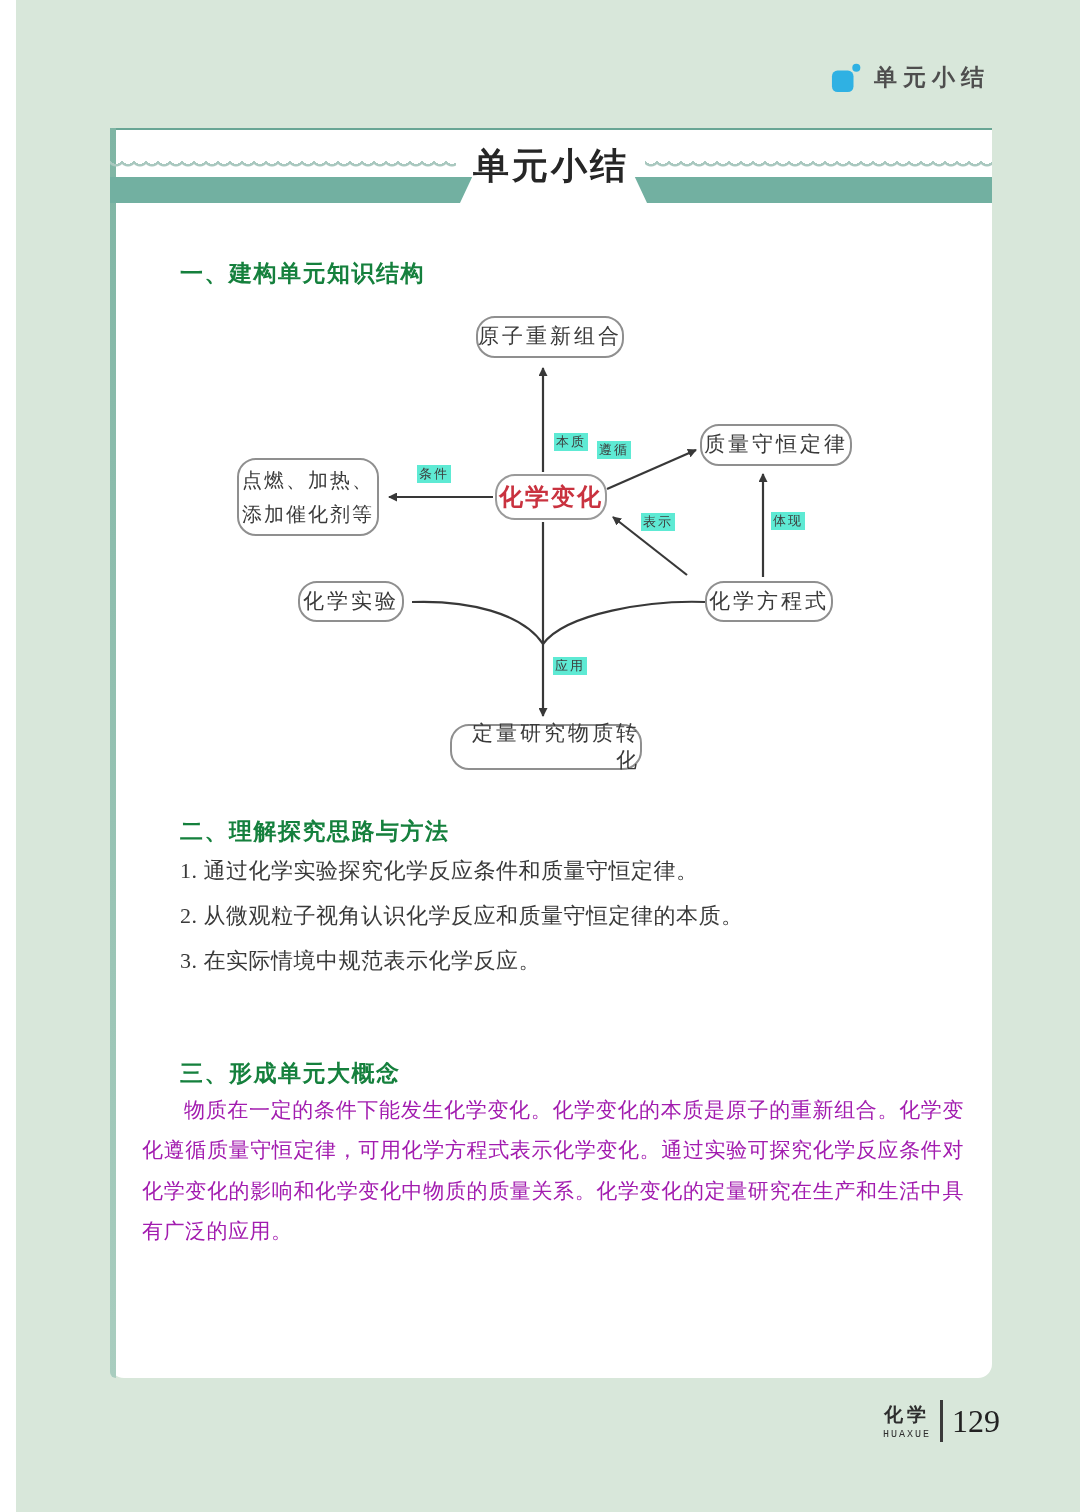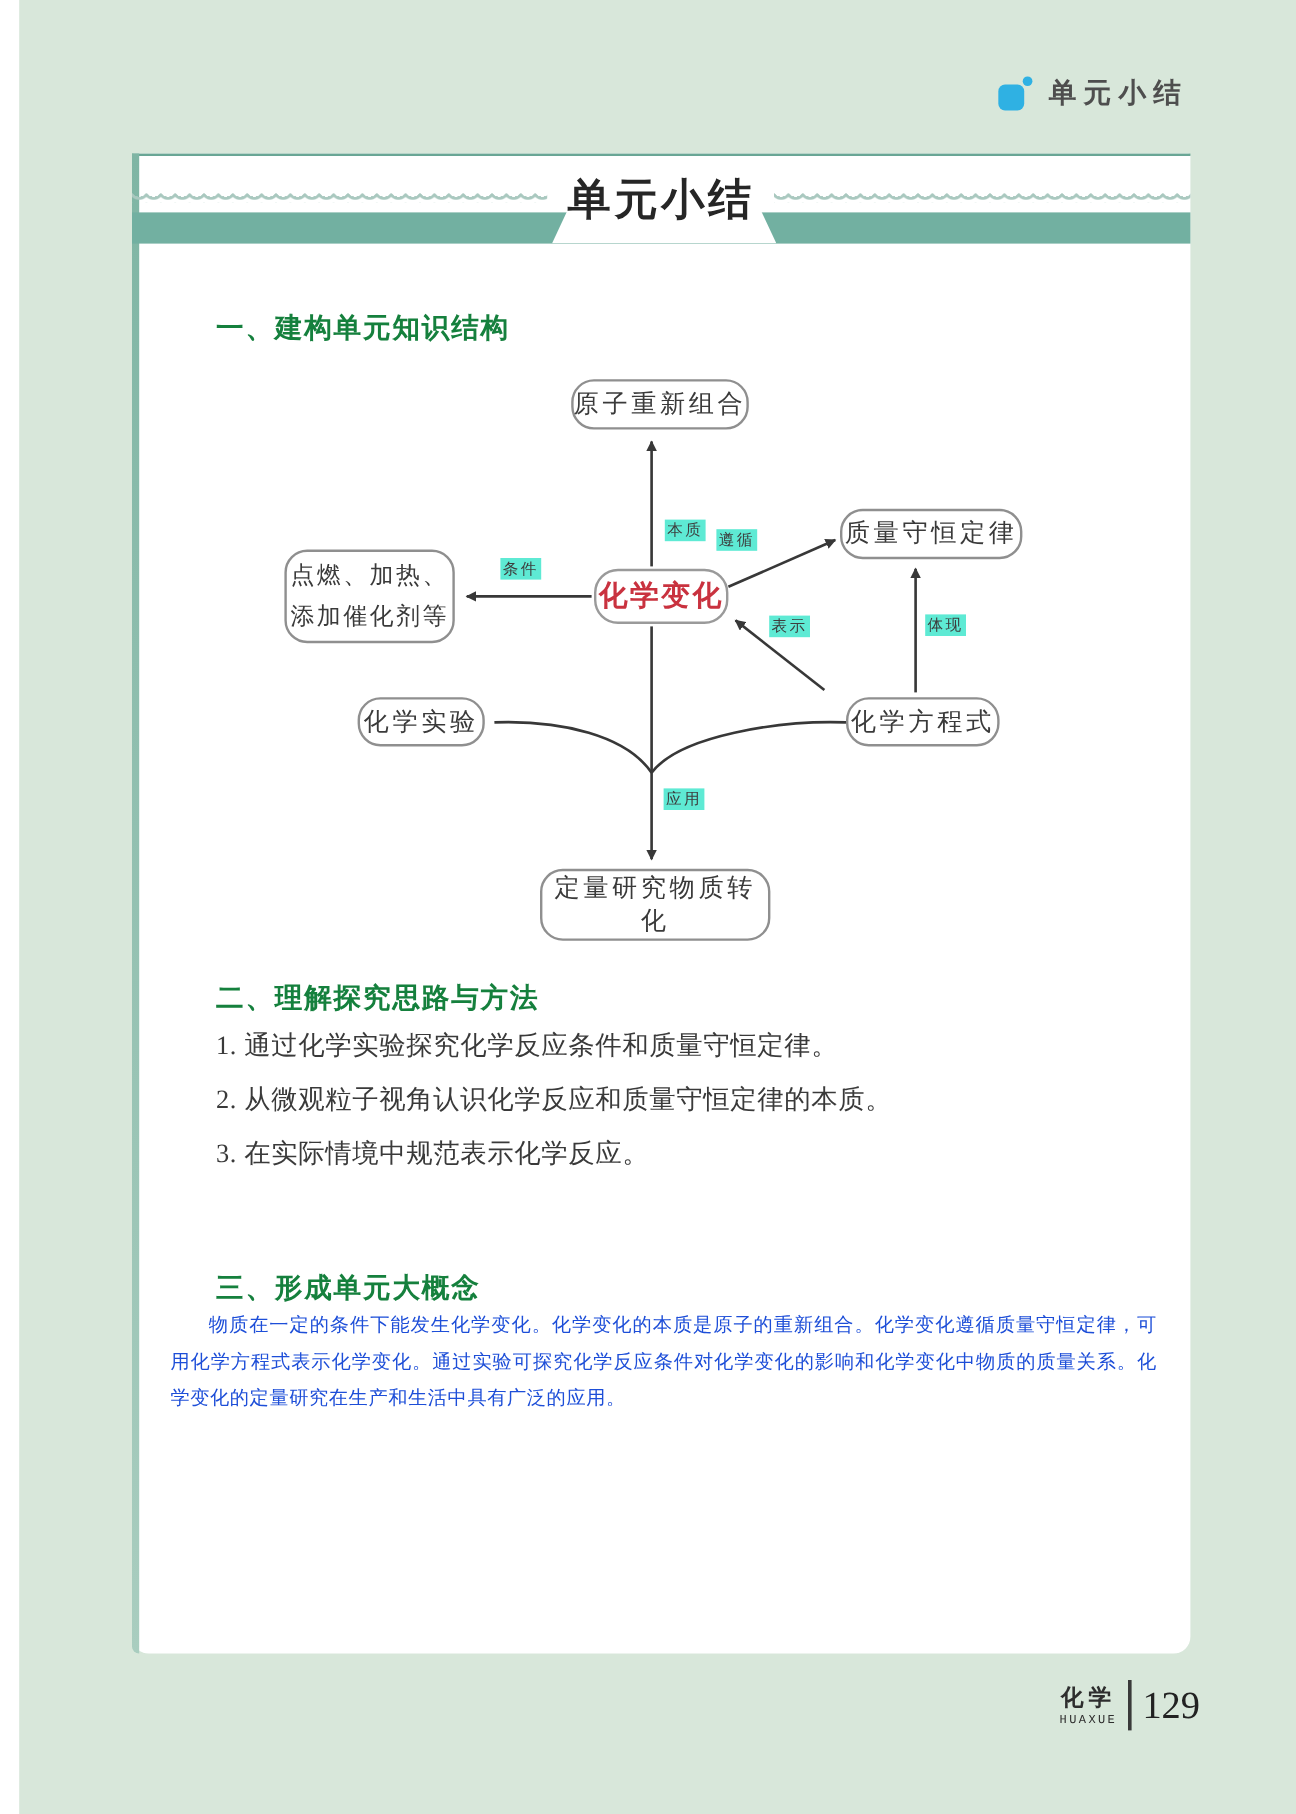--- a/index.html
+++ b/index.html
@@ -80,21 +80,21 @@
   
   .s2-item { position:absolute; left:70px; font-size:22px; color:#3a3a3a; letter-spacing:0.5px; white-space:nowrap; }
   #s2-item-0 { top:728px; }
   #s2-item-1 { top:773px; }
   #s2-item-2 { top:818px; }
   #s2-item-3 { top:863px; }
 
   
   .para {
     position:absolute; left:32px; top:962px; width:822px;
-    font-size:16px; color:#1d4ed8; line-height:1.92;
+    font-size:21px; color:#a21caf; line-height:1.92;
     text-align:justify; text-indent:2em; letter-spacing:0.5px;
   }
 
   
   .footer { position:absolute; top:1400px; right:80px; display:flex; align-items:center; }
   .footer .book-col { display:flex; flex-direction:column; align-items:center; }
   .footer .book-cn {
     font-family:"Liberation Sans", sans-serif; font-weight:bold;
     font-size:19px; letter-spacing:4px; color:#2e2e2e;
   }
@@ -164,21 +164,21 @@
     </div>
     <div class="dnode center-node" style="left:385px; top:174px; width:112px; height:46px;">
       <span>化学变化</span>
     </div>
     <div class="dnode" style="left:188px; top:281px; width:106px; height:41px;">
       <span>化学实验</span>
     </div>
     <div class="dnode" style="left:595px; top:281px; width:128px; height:41px;">
       <span>化学方程式</span>
     </div>
-    <div class="dnode" style="left:340px; top:424px; width:192px; height:60px;">
+    <div class="dnode" style="left:340px; top:424px; width:192px; height:46px;text-align:right;">
       <span>定量研究物质转化</span>
     </div>
 
     <div class="dlabel" style="left:444px; top:133px;">本质</div>
     <div class="dlabel" style="left:487px; top:141px;">遵循</div>
     <div class="dlabel" style="left:307px; top:165px;">条件</div>
     <div class="dlabel" style="left:531px; top:213px;">表示</div>
     <div class="dlabel" style="left:661px; top:212px;">体现</div>
     <div class="dlabel" style="left:443px; top:357px;">应用</div>
   </div>

